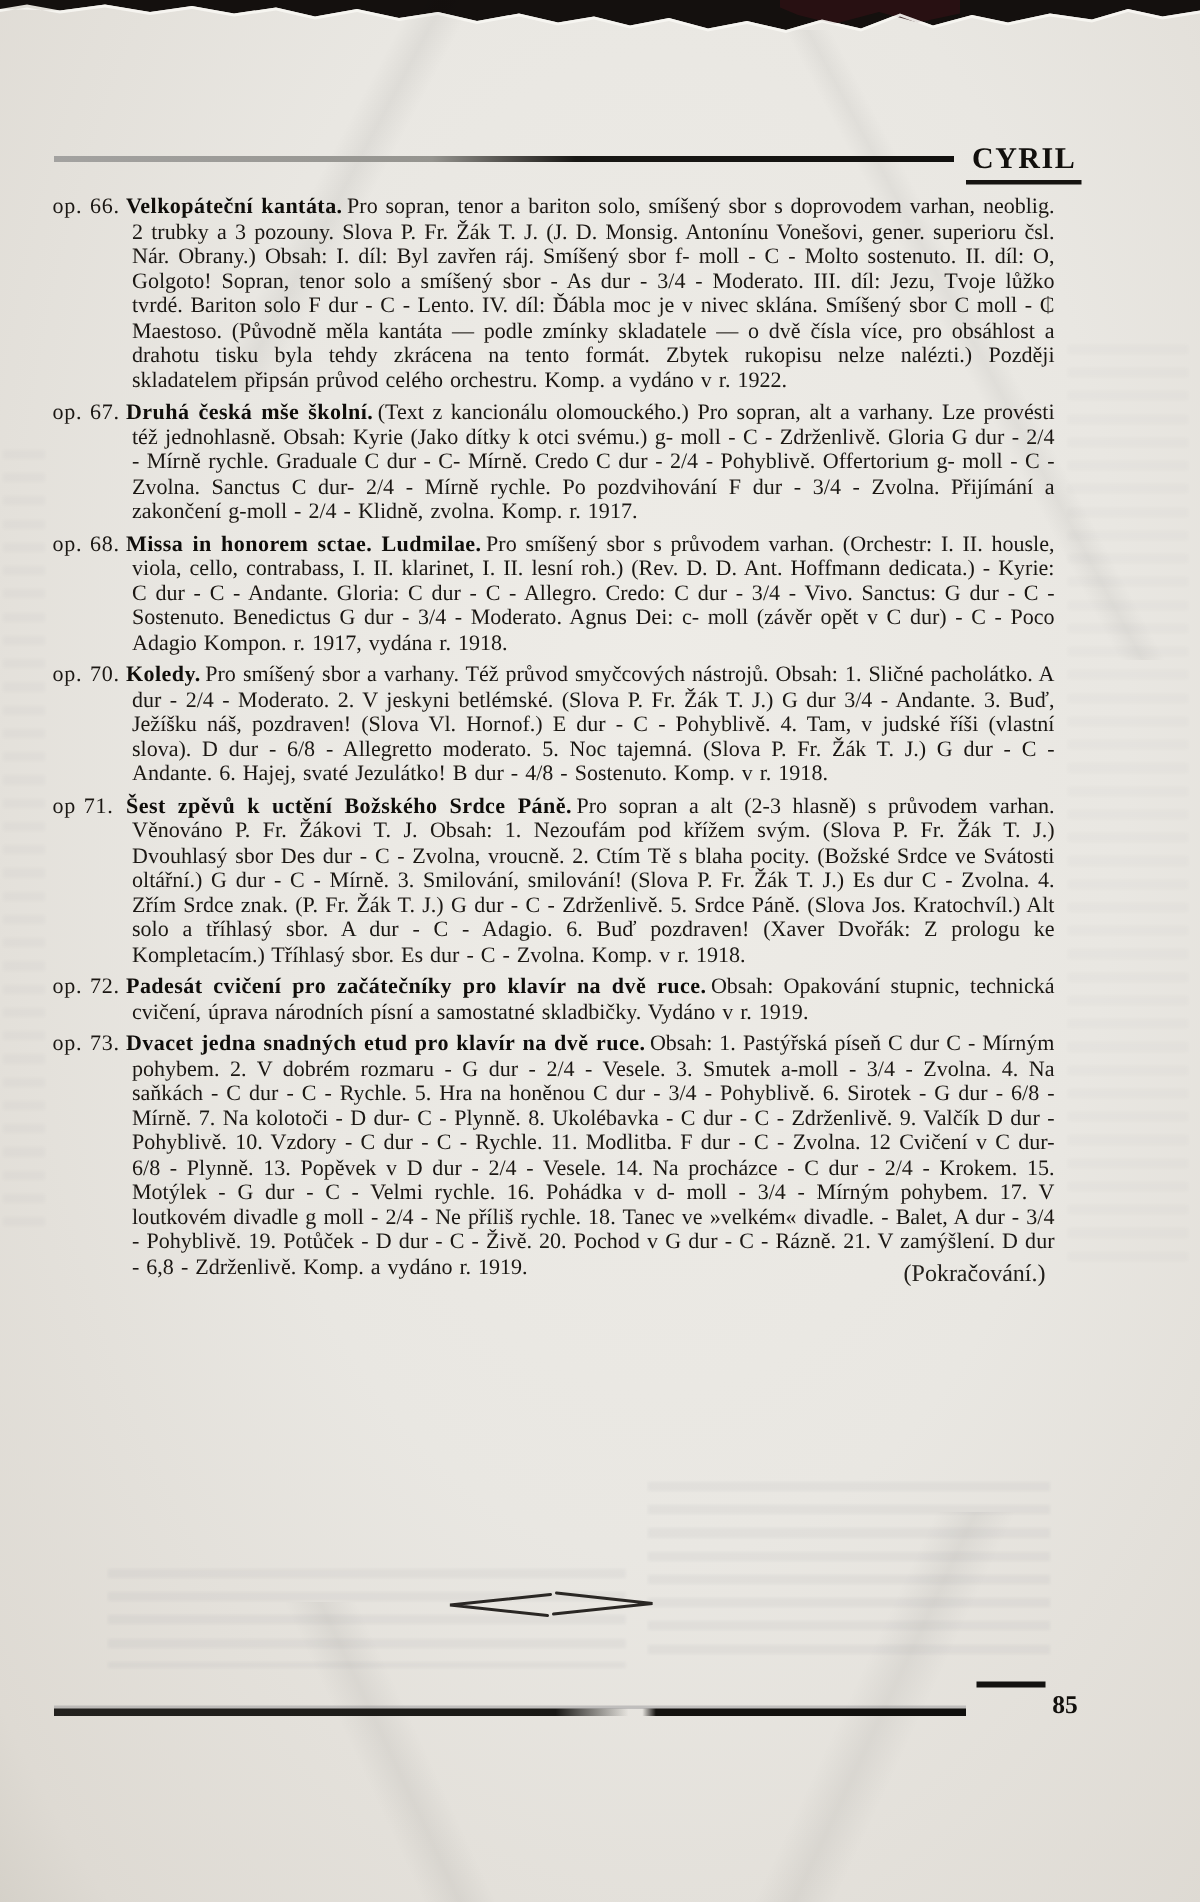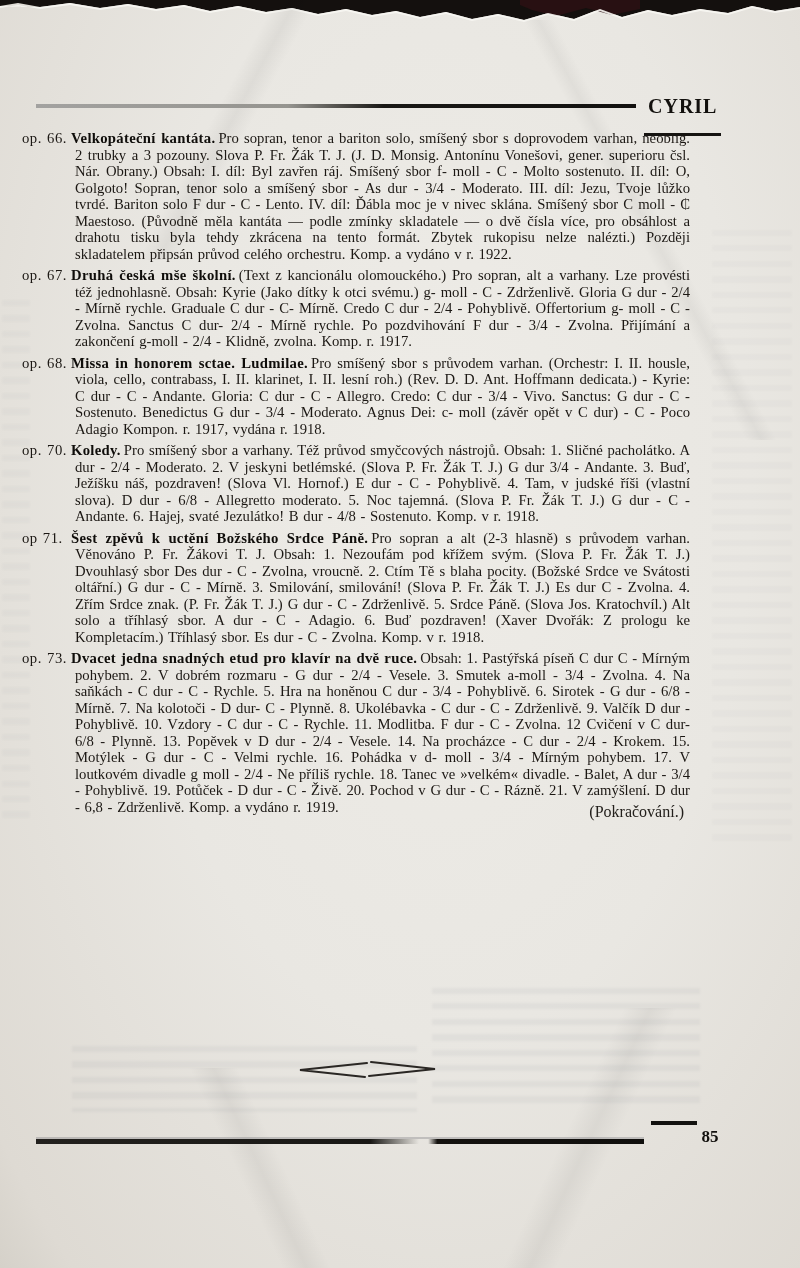--- a/index.html
+++ b/index.html
@@ -27,24 +27,24 @@
     background:repeating-linear-gradient(180deg, rgba(95,98,115,0.12) 0 6px, transparent 6px 15.5px); }
   .bleed.b1 { left:72px;  top:1046px; width:345px; height:66px; }
   .bleed.b2 { left:432px; top:988px;  width:268px; height:124px; }
   .bleed.b3 { left:2px;   top:300px;  width:28px;  height:520px; opacity:.3; }
   .bleed.b4 { left:712px; top:230px;  width:80px;  height:620px; opacity:.25; }
 
   
   .headrule { position:absolute; left:36px; top:104px; width:600px; height:4px;
     background:linear-gradient(to right,#a3a2a0 0%, #95948f 42%, #55534f 50%, #191815 58%, #12110f 100%); }
   .masthead { position:absolute; left:644px; top:95px; font-weight:bold; font-size:20px;
-    letter-spacing:1px; color:#12100d; border-bottom:3px solid #161411; padding:0 4px 15px 4px; }
+    letter-spacing:1px; color:#12100d; border-bottom:3px solid #161411; padding:0 4px 2px 4px; }
 
   
-  .bodycol { position:absolute; left:22px; top:130px; width:668px;
+  .bodycol { position:absolute; left:35px; top:130px; width:668px;
     font-size:14.7px; line-height:16.5px; text-align:justify; word-spacing:1px; }
   .entry { margin:0 0 5px 0; padding-left:53px; text-indent:-53px; }
   .oplabel { display:inline-block; width:49px; text-indent:0; letter-spacing:.5px; }
   .etitle { font-weight:bold; color:#0f0d0a; letter-spacing:.3px; margin-right:3px; }
   .pokr-row { text-align:right; margin-top:-16px; padding-right:6px; font-size:16px; color:#23201c; }
 
   
   .ornament { position:absolute; left:295px; top:1058px; }
 
   
@@ -78,20 +78,21 @@
 
   <div class="headrule"></div>
   <div class="masthead">CYRIL</div>
 
   <div class="bodycol">
     <p class="entry"><span class="oplabel">op. 66.</span><b class="etitle">Velkopáteční kantáta.</b><span>Pro sopran, tenor a bariton solo, smíšený sbor s doprovodem varhan, neoblig. 2 trubky a 3 pozouny. Slova P. Fr. Žák T. J. (J. D. Monsig. Antonínu Vonešovi, gener. superioru čsl. Nár. Obrany.) Obsah: I. díl: Byl zavřen ráj. Smíšený sbor f- moll - C - Molto sostenuto. II. díl: O, Golgoto! Sopran, tenor solo a smíšený sbor - As dur - 3/4 - Moderato. III. díl: Jezu, Tvoje lůžko tvrdé. Bariton solo F dur - C - Lento. IV. díl: Ďábla moc je v nivec sklána. Smíšený sbor C moll - ₵ Maestoso. (Původně měla kantáta — podle zmínky skladatele — o dvě čísla více, pro obsáhlost a drahotu tisku byla tehdy zkrácena na tento formát. Zbytek rukopisu nelze nalézti.) Později skladatelem připsán průvod celého orchestru. Komp. a vydáno v r. 1922.</span></p>
     <p class="entry"><span class="oplabel">op. 67.</span><b class="etitle">Druhá česká mše školní.</b><span>(Text z kancionálu olomouckého.) Pro sopran, alt a varhany. Lze provésti též jednohlasně. Obsah: Kyrie (Jako dítky k otci svému.) g- moll - C - Zdrženlivě. Gloria G dur - 2/4 - Mírně rychle. Graduale C dur - C- Mírně. Credo C dur - 2/4 - Pohyblivě. Offertorium g- moll - C - Zvolna. Sanctus C dur- 2/4 - Mírně rychle. Po pozdvihování F dur - 3/4 - Zvolna. Přijímání a zakončení g-moll - 2/4 - Klidně, zvolna. Komp. r. 1917.</span></p>
     <p class="entry"><span class="oplabel">op. 68.</span><b class="etitle">Missa in honorem sctae. Ludmilae.</b><span>Pro smíšený sbor s průvodem varhan. (Orchestr: I. II. housle, viola, cello, contrabass, I. II. klarinet, I. II. lesní roh.) (Rev. D. D. Ant. Hoffmann dedicata.) - Kyrie: C dur - C - Andante. Gloria: C dur - C - Allegro. Credo: C dur - 3/4 - Vivo. Sanctus: G dur - C - Sostenuto. Benedictus G dur - 3/4 - Moderato. Agnus Dei: c- moll (závěr opět v C dur) - C - Poco Adagio Kompon. r. 1917, vydána r. 1918.</span></p>
     <p class="entry"><span class="oplabel">op. 70.</span><b class="etitle">Koledy.</b><span>Pro smíšený sbor a varhany. Též průvod smyčcových nástrojů. Obsah: 1. Sličné pacholátko. A dur - 2/4 - Moderato. 2. V jeskyni betlémské. (Slova P. Fr. Žák T. J.) G dur 3/4 - Andante. 3. Buď, Ježíšku náš, pozdraven! (Slova Vl. Hornof.) E dur - C - Pohyblivě. 4. Tam, v judské říši (vlastní slova). D dur - 6/8 - Allegretto moderato. 5. Noc tajemná. (Slova P. Fr. Žák T. J.) G dur - C - Andante. 6. Hajej, svaté Jezulátko! B dur - 4/8 - Sostenuto. Komp. v r. 1918.</span></p>
     <p class="entry"><span class="oplabel">op 71.</span><b class="etitle">Šest zpěvů k uctění Božského Srdce Páně.</b><span>Pro sopran a alt (2-3 hlasně) s průvodem varhan. Věnováno P. Fr. Žákovi T. J. Obsah: 1. Nezoufám pod křížem svým. (Slova P. Fr. Žák T. J.) Dvouhlasý sbor Des dur - C - Zvolna, vroucně. 2. Ctím Tě s blaha pocity. (Božské Srdce ve Svátosti oltářní.) G dur - C - Mírně. 3. Smilování, smilování! (Slova P. Fr. Žák T. J.) Es dur C - Zvolna. 4. Zřím Srdce znak. (P. Fr. Žák T. J.) G dur - C - Zdrženlivě. 5. Srdce Páně. (Slova Jos. Kratochvíl.) Alt solo a tříhlasý sbor. A dur - C - Adagio. 6. Buď pozdraven! (Xaver Dvořák: Z prologu ke Kompletacím.) Tříhlasý sbor. Es dur - C - Zvolna. Komp. v r. 1918.</span></p>
+    <p class="entry"><span class="oplabel">op. 72.</span><b class="etitle">Padesát cvičení pro začátečníky pro klavír na dvě ruce.</b><span>Obsah: Opakování stupnic, technická cvičení, úprava národních písní a samostatné skladbičky. Vydáno v r. 1919.</span></p>
     <p class="entry"><span class="oplabel">op. 73.</span><b class="etitle">Dvacet jedna snadných etud pro klavír na dvě ruce.</b><span>Obsah: 1. Pastýřská píseň C dur C - Mírným pohybem. 2. V dobrém rozmaru - G dur - 2/4 - Vesele. 3. Smutek a-moll - 3/4 - Zvolna. 4. Na saňkách - C dur - C - Rychle. 5. Hra na honěnou C dur - 3/4 - Pohyblivě. 6. Sirotek - G dur - 6/8 - Mírně. 7. Na kolotoči - D dur- C - Plynně. 8. Ukolébavka - C dur - C - Zdrženlivě. 9. Valčík D dur - Pohyblivě. 10. Vzdory - C dur - C - Rychle. 11. Modlitba. F dur - C - Zvolna. 12 Cvičení v C dur- 6/8 - Plynně. 13. Popěvek v D dur - 2/4 - Vesele. 14. Na procházce - C dur - 2/4 - Krokem. 15. Motýlek - G dur - C - Velmi rychle. 16. Pohádka v d- moll - 3/4 - Mírným pohybem. 17. V loutkovém divadle g moll - 2/4 - Ne příliš rychle. 18. Tanec ve »velkém« divadle. - Balet, A dur - 3/4 - Pohyblivě. 19. Potůček - D dur - C - Živě. 20. Pochod v G dur - C - Rázně. 21. V zamýšlení. D dur - 6,8 - Zdrženlivě. Komp. a vydáno r. 1919.</span></p>
     <div class="pokr-row">(Pokračování.)</div>
   </div>
 
   <svg class="ornament" width="145" height="24">
     <path d="M72,5 L5,12 L70,19" fill="none" stroke="#2a2724" stroke-width="2" stroke-linecap="round"></path>
     <path d="M76,4 L140,11 L74,18" fill="none" stroke="#2a2724" stroke-width="2" stroke-linecap="round"></path>
   </svg>
 
   <div class="footrule"></div>

